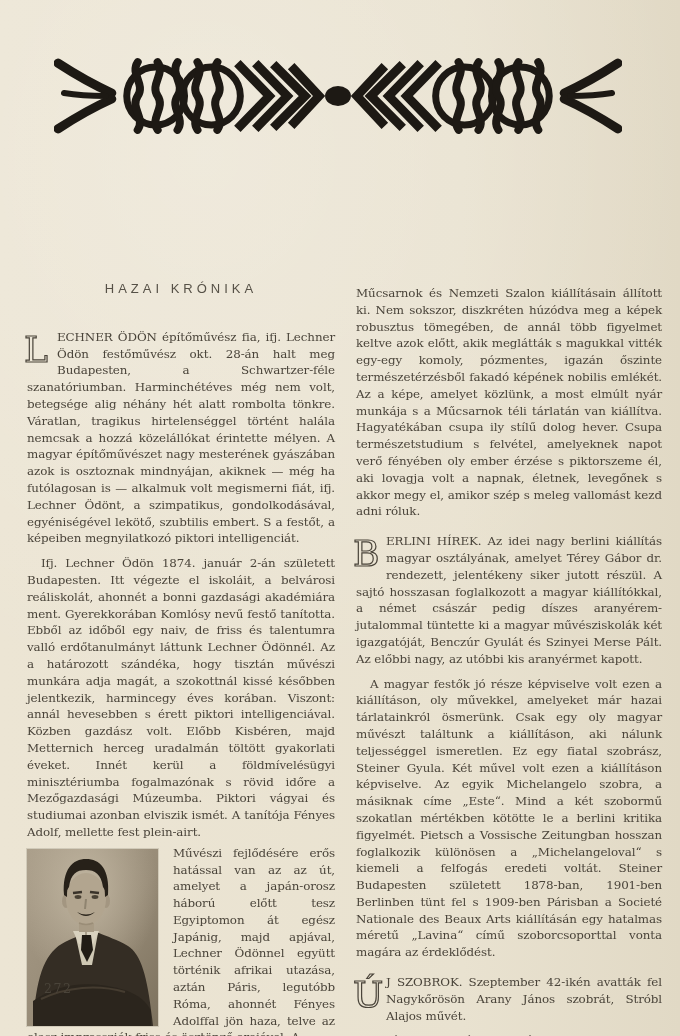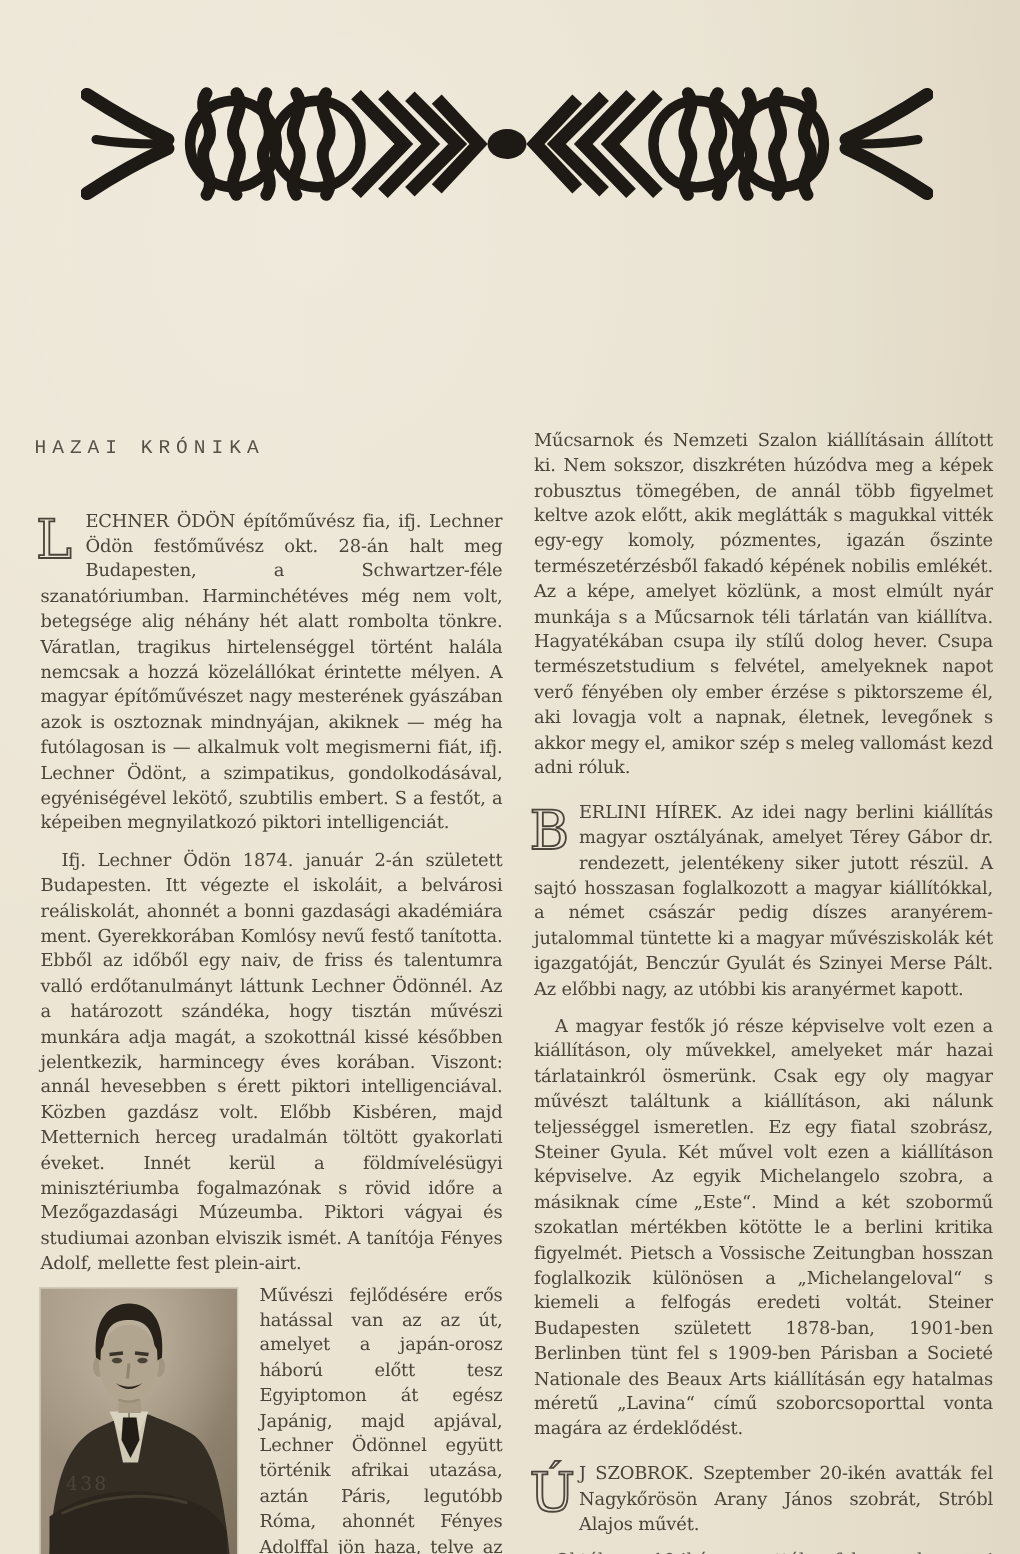--- a/index.html
+++ b/index.html
@@ -23,27 +23,27 @@
     position: absolute;
     left: 23px; top: 281px;
     width: 643px;
     display: flex;
     gap: 13px;
   }
   .col { text-align: justify; font-size: 11.9px; line-height: 16.8px; letter-spacing: -0.1px; }
   .col-left  { width: 316px; }
   .col-right { width: 314px; }
   h1.section-heading {
-    font-family: Liberation Mono, monospace;
+    font-family: Liberation Sans, sans-serif;
     font-weight: 500;
     font-size: 13px;
     letter-spacing: 4px;
     color: var(--heading-ink, #565147);
-    margin: 10px 0 31px 0;
-    text-align: left;
+    margin: 0 0 31px 0;
+    text-align: center;
   }
   p.body-text { margin: 4px; }
   .indent { text-indent: 14px; }
   .article-gap { margin-top: 13px; }
   .para {  }
   .para::after, .photo-wrap::after { content:""; display:block; clear:both; }
   svg.dropcap {
     float: left;
     width: 27px; height: 33px;
     margin: 3px 7px 0 0;
@@ -183,22 +183,22 @@
         </svg>
         <p class="body-text">ERLINI HÍREK. Az idei nagy berlini kiállítás magyar osztályának, amelyet Térey Gábor dr. rendezett, jelentékeny siker jutott részül. A sajtó hosszasan foglalkozott a magyar kiállítókkal, a német császár pedig díszes aranyérem-jutalommal tüntette ki a magyar művésziskolák két igazgatóját, Benczúr Gyulát és Szinyei Merse Pált. Az előbbi nagy, az utóbbi kis aranyérmet kapott.</p>
       </div>
 
       <p class="body-text indent">A magyar festők jó része képviselve volt ezen a kiállításon, oly művekkel, amelyeket már hazai tárlatainkról ösmerünk. Csak egy oly magyar művészt találtunk a kiállításon, aki nálunk teljességgel ismeretlen. Ez egy fiatal szobrász, Steiner Gyula. Két művel volt ezen a kiállításon képviselve. Az egyik Michelangelo szobra, a másiknak címe „Este“. Mind a két szobormű szokatlan mértékben kötötte le a berlini kritika figyelmét. Pietsch a Vossische Zeitungban hosszan foglalkozik különösen a „Michelangeloval“ s kiemeli a felfogás eredeti voltát. Steiner Budapesten született 1878-ban, 1901-ben Berlinben tünt fel s 1909-ben Párisban a Societé Nationale des Beaux Arts kiállításán egy hatalmas méretű „Lavina“ című szoborcsoporttal vonta magára az érdeklődést.</p>
 
       <div class="para article-gap">
         <svg class="dropcap" viewBox="0 0 27 33">
           <text x="1" y="30">Ú</text>
         </svg>
-        <p class="body-text">J SZOBROK. Szeptember 20-ikén avatták fel Nagykőrösön Arany János szobrát, Stróbl Alajos művét.</p>
+        <p class="body-text">J SZOBROK. Szeptember 42-ikén avatták fel Nagykőrösön Arany János szobrát, Stróbl Alajos művét.</p>
       </div>
 
       <p class="body-text indent">Október 10-ikén avatták fel a kerepesi temetőben Andorkó Gyula festőművész síremlékét, Gémes Gindert Péter művét.</p>
     </div>
 
   </div>
 
-  <div class="page-number">438</div>
+  <div class="page-number">272</div>
 </div>
 
 </body></html>

